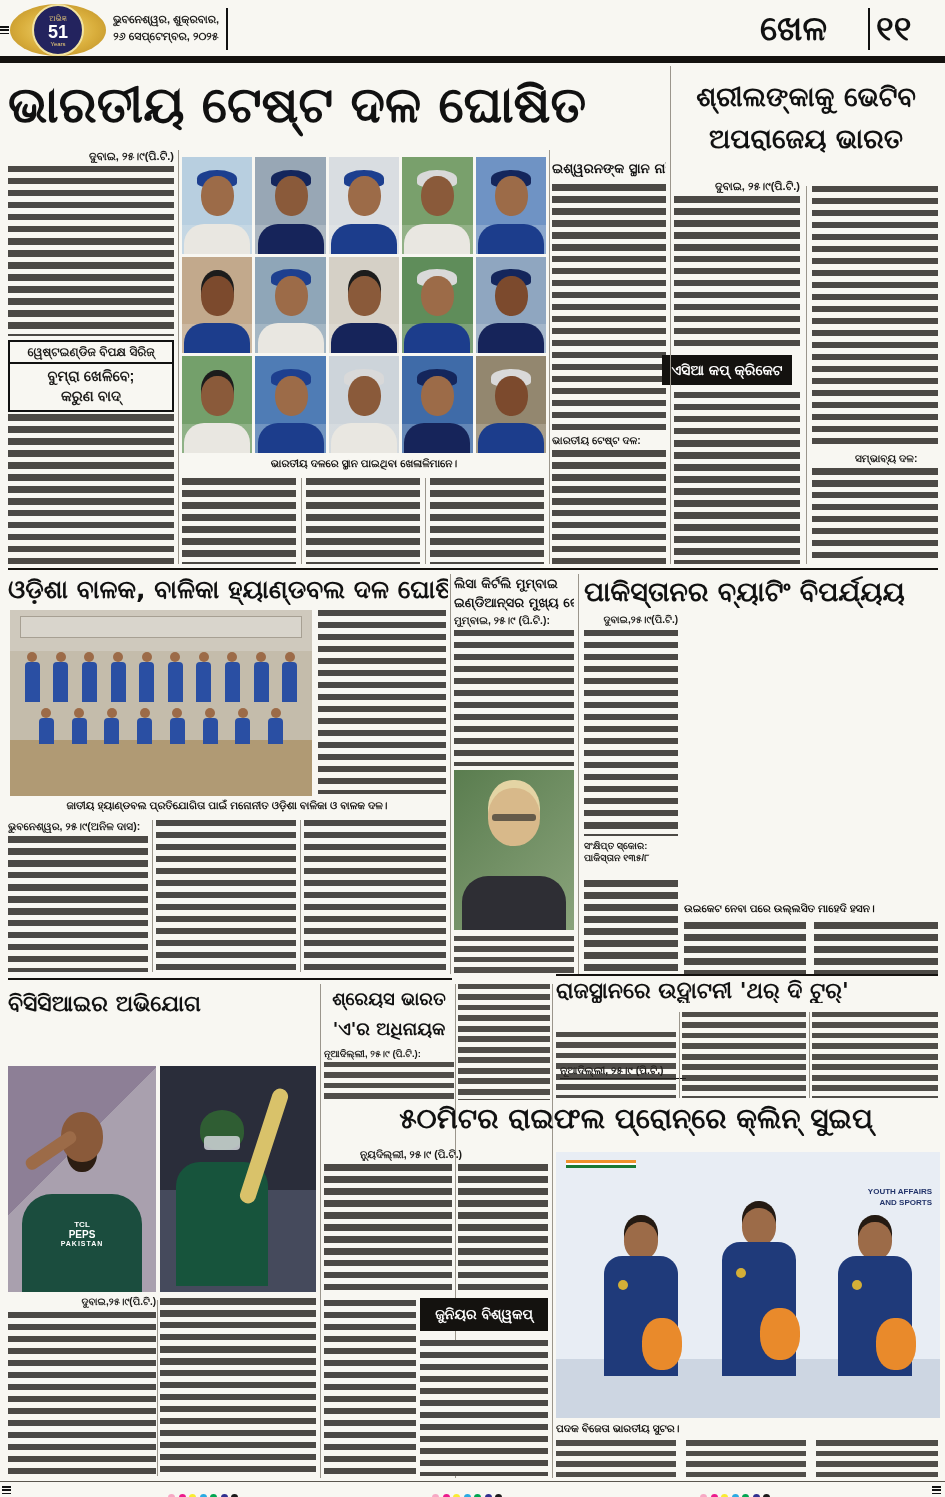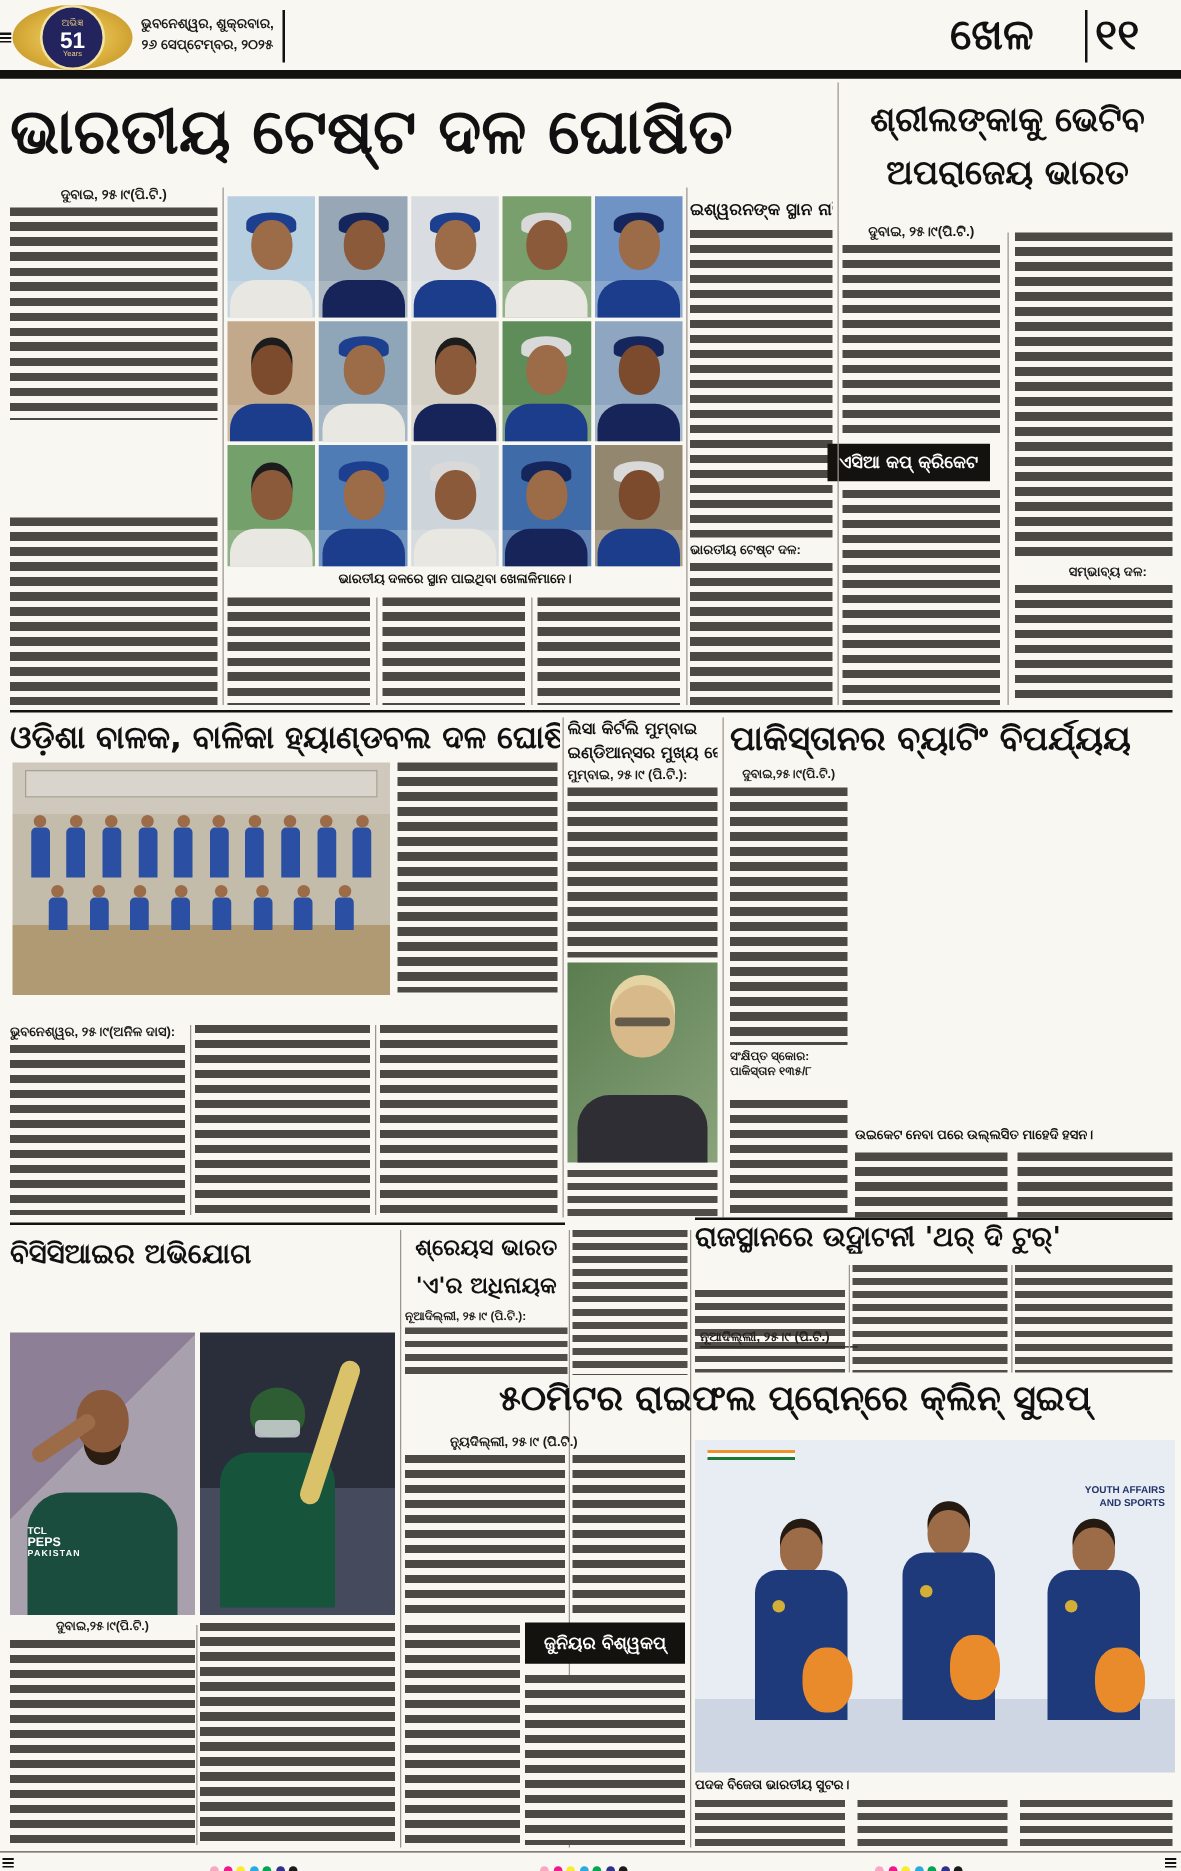--- a/index.html
+++ b/index.html
@@ -1,21 +1,21 @@
 <!DOCTYPE html>
 <html><head>
 <meta charset="utf-8">
 <style>
   html,body{margin:0;padding:0;background:#e9e7e1;}
   #page{position:relative;width:945px;height:1497px;margin:0 auto;background:#f8f7f2;
         font-family:"Liberation Sans",sans-serif;color:#1b1a18;overflow:hidden;}
   .abs{position:absolute;}
   .nowrap{white-space:nowrap;overflow:hidden;}
   .hl{font-family:"DejaVu Sans",sans-serif;font-weight:800;color:#111;}
-  .byline{font-size:11px;font-weight:bold;text-align:center;}
+  .byline{font-size:11px;font-weight:bold;text-align:right;}
   .lead{font-size:10.5px;font-weight:bold;}
   .sim{background-image:repeating-linear-gradient(to bottom,rgba(38,35,31,.82) 0px,rgba(38,35,31,.82) 6.5px,transparent 6.5px,transparent 12px);}
   .sim-sm{background-image:repeating-linear-gradient(to bottom,rgba(38,35,31,.8) 0px,rgba(38,35,31,.8) 5.5px,transparent 5.5px,transparent 10.5px);}
   .vline{width:1px;background:#9b968c;}
   .hrule{background:#14120f;}
   .blackbox{background:#14120f;color:#fff;display:flex;align-items:center;justify-content:center;
             font-weight:800;font-family:"DejaVu Sans",sans-serif;}
   .caption{font-size:10.5px;font-weight:bold;color:#14120f;}
   .photo{overflow:hidden;}
   
@@ -62,20 +62,25 @@
 
   <div class="abs hl" style="left:674px;top:76px;width:264px;text-align:center;font-size:27px;line-height:42px;">
     <div class="nowrap">ଶ୍ରୀଲଙ୍କାକୁ ଭେଟିବ</div>
     <div class="nowrap">ଅପରାଜେୟ ଭାରତ</div>
   </div>
 
   <div class="abs hl nowrap" style="left:8px;top:66px;width:660px;height:78px;font-size:50px;line-height:78px;">ଭାରତୀୟ ଟେଷ୍ଟ ଦଳ ଘୋଷିତ</div>
 
   <div class="abs byline nowrap" style="left:8px;top:150px;width:166px;">ଦୁବାଇ, ୨୫।୯(ପି.ଟି.)</div>
   <div class="abs sim" style="left:8px;top:166px;width:166px;height:170px;"></div>
+  <div class="abs" style="left:8px;top:340px;width:162px;border:2px solid #111;background:#f8f7f2;">
+    <div class="nowrap" style="font-size:12px;font-weight:800;text-align:center;padding:3px 2px;border-bottom:2px solid #111;">ୱେଷ୍ଟଇଣ୍ଡିଜ ବିପକ୍ଷ ସିରିଜ୍</div>
+    <div class="nowrap" style="font-size:14.5px;font-weight:800;text-align:center;padding-top:4px;">ବୁମ୍ରା ଖେଳିବେ;</div>
+    <div class="nowrap" style="font-size:14.5px;font-weight:800;text-align:center;padding:3px 0 5px;">କରୁଣ ବାଦ୍</div>
+  </div>
   <div class="abs sim" style="left:8px;top:414px;width:166px;height:150px;"></div>
 
   <div class="abs" id="player-grid" style="left:182px;top:157px;width:364px;height:296px;display:grid;grid-template-columns:repeat(5,1fr);grid-template-rows:repeat(3,1fr);gap:3px;">
       <div class="tile" style="background: linear-gradient(rgb(184, 207, 224) 0px, rgb(184, 207, 224) 70%, rgba(184, 207, 224, 0.8) 70%, rgba(184, 207, 224, 0.8) 100%);">
         <div class="cap" style="background: rgb(29, 63, 143);"></div>
         <div class="head" style="background: rgb(156, 107, 72);"></div>
         <div class="torso" style="background: rgb(233, 231, 225);"></div>
       </div>
       <div class="tile" style="background: linear-gradient(rgb(152, 167, 181) 0px, rgb(152, 167, 181) 70%, rgba(152, 167, 181, 0.8) 70%, rgba(152, 167, 181, 0.8) 100%);">
         <div class="cap" style="background: rgb(20, 38, 92);"></div>
@@ -248,20 +253,21 @@
           <div class="fh"></div>
           <div class="fb" style="height:26px"></div>
         </div>
         <div class="fig">
           <div class="fh"></div>
           <div class="fb" style="height:26px"></div>
         </div>
       </div>
   </div>
   <div class="abs sim" style="left:318px;top:610px;width:128px;height:184px;"></div>
+  <div class="abs caption nowrap" style="left:8px;top:799px;width:438px;text-align:center;">ଜାତୀୟ ହ୍ୟାଣ୍ଡବଲ ପ୍ରତିଯୋଗିତା ପାଇଁ ମନୋନୀତ ଓଡ଼ିଶା ବାଳିକା ଓ ବାଳକ ଦଳ।</div>
   <div class="abs lead nowrap" style="left:8px;top:820px;width:140px;">ଭୁବନେଶ୍ୱର, ୨୫।୯(ଅନିଳ ଦାସ):</div>
   <div class="abs sim" style="left:8px;top:836px;width:140px;height:136px;"></div>
   <div class="abs sim" style="left:156px;top:820px;width:140px;height:152px;"></div>
   <div class="abs sim" style="left:304px;top:820px;width:142px;height:152px;"></div>
   <div class="abs vline" style="left:152px;top:820px;height:152px;"></div>
   <div class="abs vline" style="left:300px;top:820px;height:152px;"></div>
   <div class="abs vline" style="left:450px;top:574px;height:400px;"></div>
 
   <div class="abs hl" style="left:454px;top:574px;width:120px;font-size:13px;line-height:19px;">
     <div class="nowrap">ଲିସା କିର୍ଟଲି ମୁମ୍ବାଇ</div>
@@ -287,21 +293,21 @@
   <div class="abs sim" style="left:814px;top:922px;width:124px;height:52px;"></div>
 
   <div class="abs hrule" style="left:8px;top:978px;width:444px;height:2px;"></div>
   <div class="abs hrule" style="left:556px;top:974px;width:382px;height:2px;"></div>
 
   <div class="abs hl" style="left:8px;top:986px;width:308px;font-size:22px;line-height:36px;">
     <div class="nowrap">ବିସିସିଆଇର ଅଭିଯୋଗ</div>
   </div>
   <div class="abs photo" style="left:8px;top:1066px;width:148px;height:226px;background:linear-gradient(135deg,#8d7f96 0 40%,#a9a0ae 40% 100%);">
     <div style="position:absolute;left:50%;top:46px;width:42px;height:50px;margin-left:-21px;border-radius:48%;background:#8a5a3a;box-shadow:0 16px 0 -6px #2c1d12;"></div>
-    <div style="position:absolute;left:50%;bottom:-12px;width:120px;height:110px;margin-left:-60px;border-radius:30px 30px 0 0;background:#1b4d3e;color:#fff;font-weight:bold;">
+    <div style="position:absolute;left:50%;bottom:-12px;width:120px;height:110px;margin-left:-60px;border-radius:30px 30px 0 0;background:#1b4d3e;color:#fff;text-align:center;font-weight:bold;">
       <div style="font-size:8px;padding-top:26px;">TCL</div>
       <div style="font-size:10px;">PEPS</div>
       <div style="font-size:7px;letter-spacing:1px;">PAKISTAN</div>
     </div>
     <div style="position:absolute;left:14px;top:78px;width:58px;height:13px;background:#9c6b48;border-radius:6px;transform:rotate(-34deg);"></div>
   </div>
   <div class="abs photo" style="left:160px;top:1066px;width:156px;height:226px;background:linear-gradient(#2a2d3a 0 55%,#454a5c 55% 100%);">
     <div style="position:absolute;left:40%;top:44px;width:44px;height:40px;margin-left:-22px;border-radius:50% 50% 42% 42%;background:#2f5d33;"></div>
     <div style="position:absolute;left:40%;top:70px;width:36px;height:14px;margin-left:-18px;background:#cfd3d8;border-radius:4px;opacity:.85;"></div>
     <div style="position:absolute;left:40%;top:96px;width:92px;height:124px;margin-left:-46px;border-radius:24px 24px 0 0;background:#17543c;"></div>

